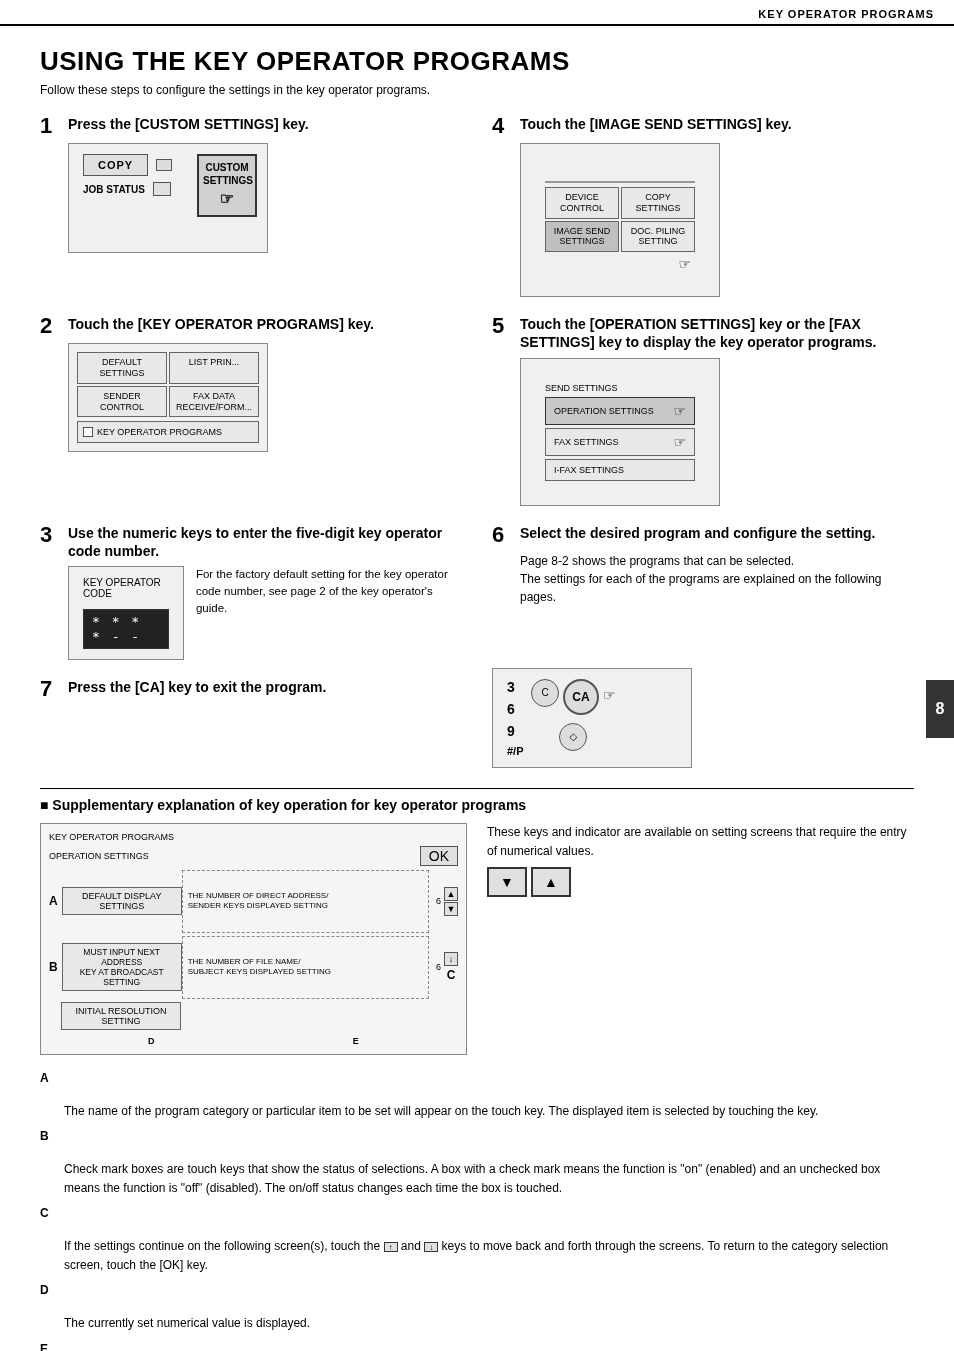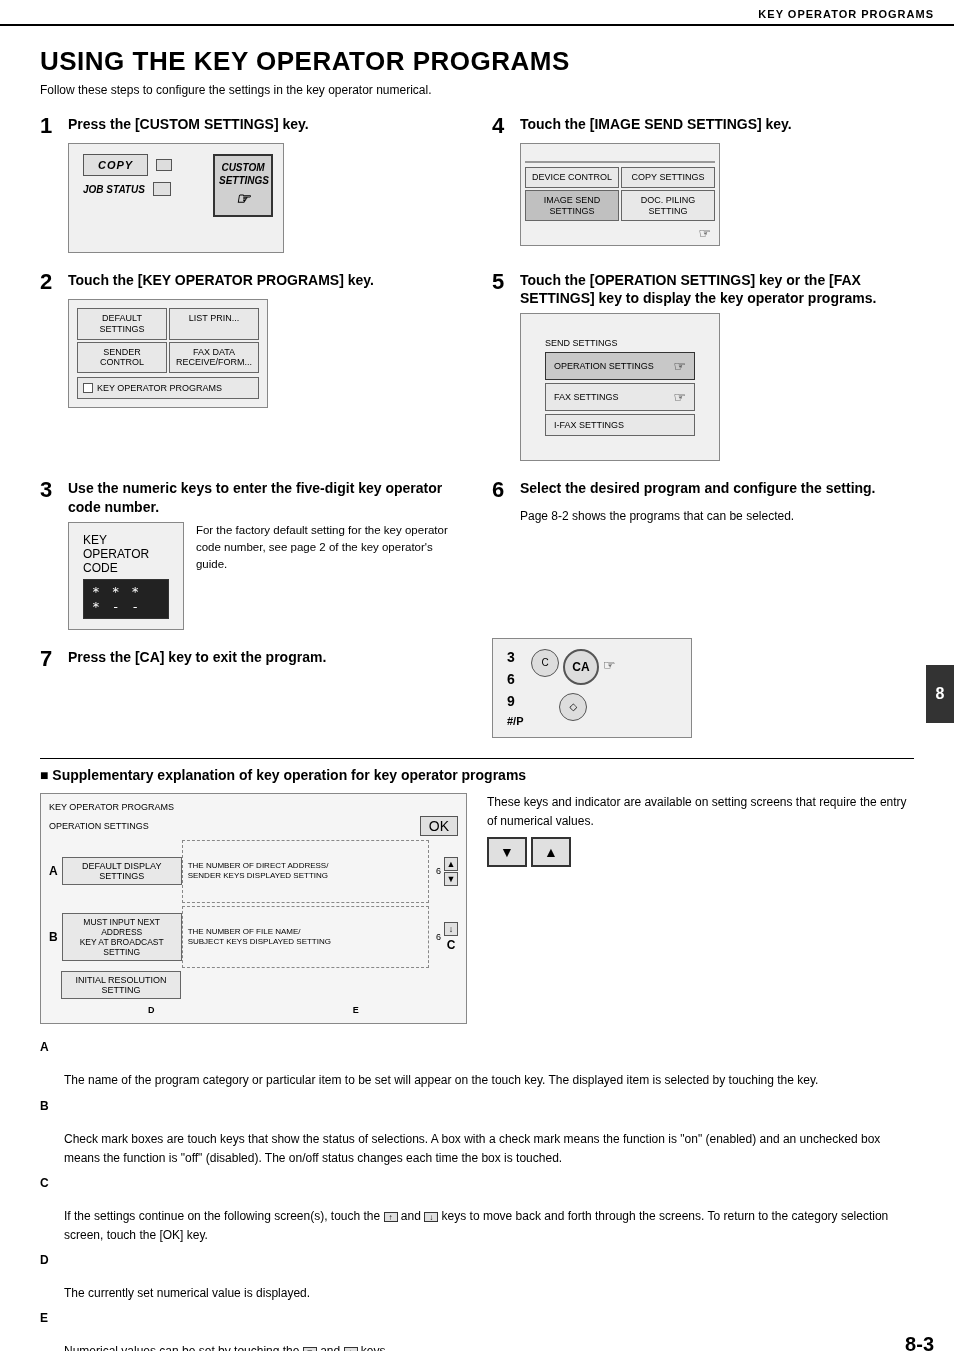--- a/index.html
+++ b/index.html
@@ -73,23 +73,22 @@
     }
     .step-body {
       margin-left: 28px;
     }
 
     
     .step1-mockup {
       border: 1.5px solid #888;
       background: #f0f0f0;
       padding: 10px 14px;
-      width: 216px;
+      width: 200px;
       position: relative;
-      font-style: italic;
     }
     .copy-btn {
       border: 1.5px solid #555;
       background: #e0e0e0;
       padding: 4px 14px;
       font-size: 11px;
       font-weight: bold;
       letter-spacing: 1px;
     }
     .job-status-area {
@@ -151,42 +150,42 @@
     }
 
     
     .step3-mockup {
       border: 1.5px solid #888;
       background: #f0f0f0;
       padding: 10px 14px;
       width: 200px;
     }
     .code-label {
-      font-size: 12px;
-      margin-bottom: 4px;
+      font-size: 10px;
+      margin-bottom: 10px;
     }
     .code-input {
       border: 1.5px solid #333;
       background: #222;
       color: #fff;
       padding: 4px 8px;
       font-size: 13px;
       letter-spacing: 2px;
       font-family: monospace;
     }
     .step3-text {
       font-size: 11.5px;
       line-height: 1.5;
     }
 
     
     .step4-mockup {
       border: 1.5px solid #888;
       background: #f0f0f0;
-      padding: 4px;
+      padding: 24px;
       width: 200px;
     }
     .tab-btns-2row {
       display: grid;
       grid-template-columns: 1fr 1fr;
       gap: 2px;
     }
 
     
     .step5-mockup {
@@ -429,21 +428,21 @@
 </head>
 <body>
 
 <div class="page-header">
   <span class="page-header-title">KEY OPERATOR PROGRAMS</span>
 </div>
 
 <div class="main-content">
 
   <div class="page-title">USING THE KEY OPERATOR PROGRAMS</div>
-  <div class="page-subtitle">Follow these steps to configure the settings in the key operator numerical.</div>
+  <div class="page-subtitle">Follow these steps to configure the settings in the key operator programs.</div>
 
   <div class="steps-grid">
 
     <div class="step-block">
       <div class="step-header">
         <span class="step-number">1</span>
         <span class="step-title">Press the [CUSTOM SETTINGS] key.</span>
       </div>
       <div class="step-body">
         <div class="step1-mockup" style="position:relative; height:110px;">
@@ -549,20 +548,21 @@
     </div>
 
     <div class="step-block">
       <div class="step-header">
         <span class="step-number">6</span>
         <span class="step-title">Select the desired program and configure the setting.</span>
       </div>
       <div class="step-body">
         <div class="step6-text">
           <p>Page 8-2 shows the programs that can be selected.</p>
+          <p>The settings for each of the programs are explained on the following pages.</p>
         </div>
       </div>
     </div>
 
     <div class="step-block">
       <div class="step-header">
         <span class="step-number">7</span>
         <span class="step-title">Press the [CA] key to exit the program.</span>
       </div>
       <div class="step-body">

